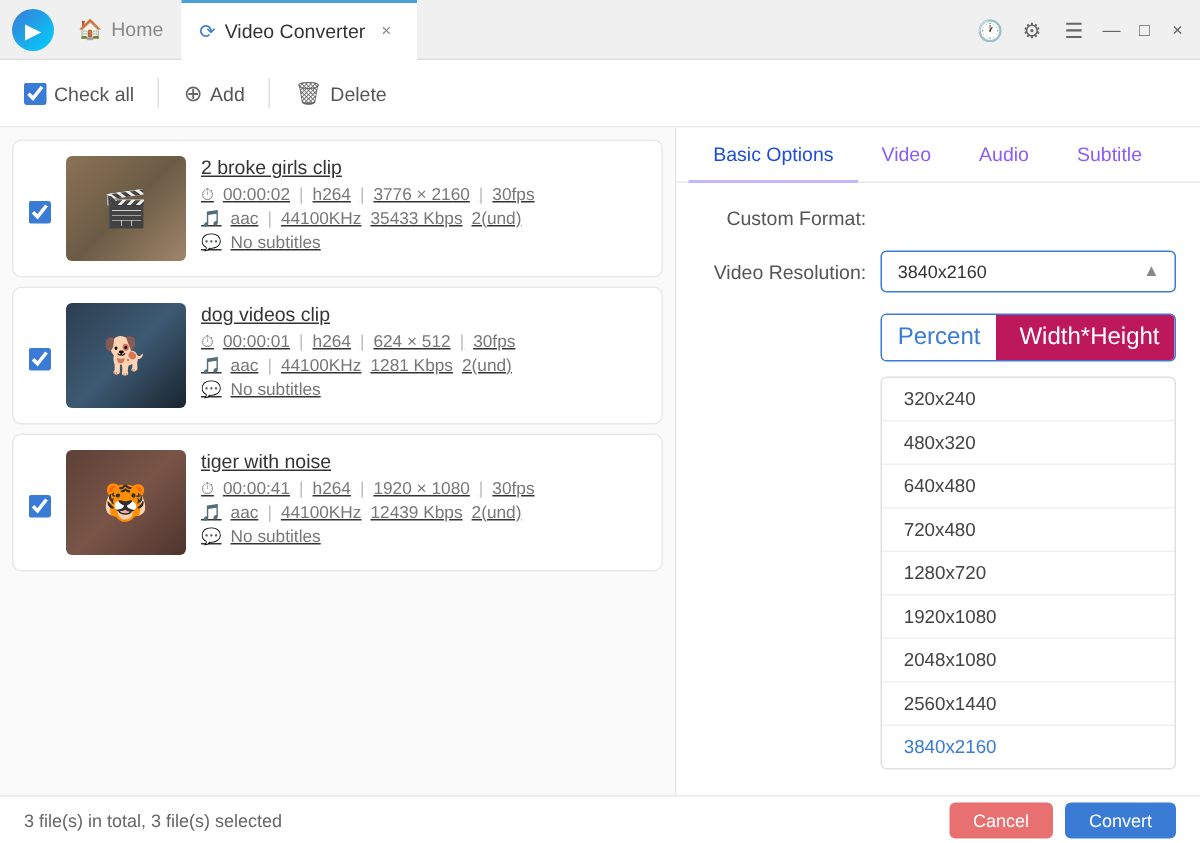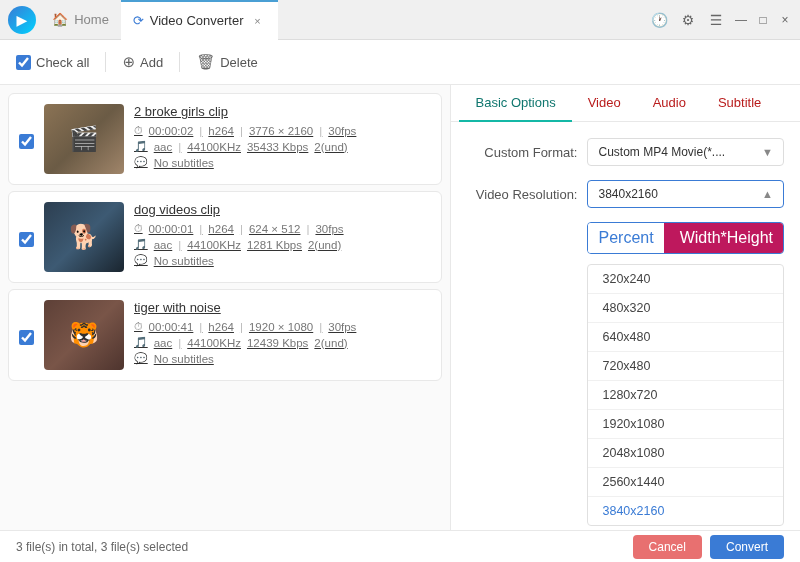--- a/index.html
+++ b/index.html
@@ -216,28 +216,28 @@
     }
 
     .panel-tabs {
       display: flex;
       border-bottom: 1px solid #e8e8e8;
       padding: 0 8px;
     }
     .panel-tab {
       padding: 10px 16px;
       font-size: 13px;
-      color: #b91c1c;
+      color: #8b5cf6;
       cursor: pointer;
       border-bottom: 2px solid transparent;
       margin-bottom: -1px;
     }
     .panel-tab.active {
-      color: #0f766e;
-      border-bottom: 2px solid #14b8a6;
+      color: #1d4ed8;
+      border-bottom: 2px solid #c4b5fd;
       font-weight: 500;
     }
 
     .panel-content {
       padding: 16px;
       flex: 1;
       overflow-y: auto;
     }
 
     .option-row {
@@ -514,24 +514,20 @@
     <div class="panel-tabs">
       <div class="panel-tab active">Basic Options</div>
       <div class="panel-tab">Video</div>
       <div class="panel-tab">Audio</div>
       <div class="panel-tab">Subtitle</div>
     </div>
     <div class="panel-content">
 
       <div class="option-row">
         <span class="option-label">Custom Format:</span>
-        <div class="option-select">
-          <span class="option-select-text">Custom MP4 Movie(*....</span>
-          <span class="dropdown-arrow">▼</span>
-        </div>
       </div>
 
       <div class="option-row">
         <span class="option-label">Video Resolution:</span>
         <div class="option-select resolution-dropdown">
           <span class="option-select-text">3840x2160</span>
           <span class="dropdown-arrow">▲</span>
         </div>
       </div>
 

